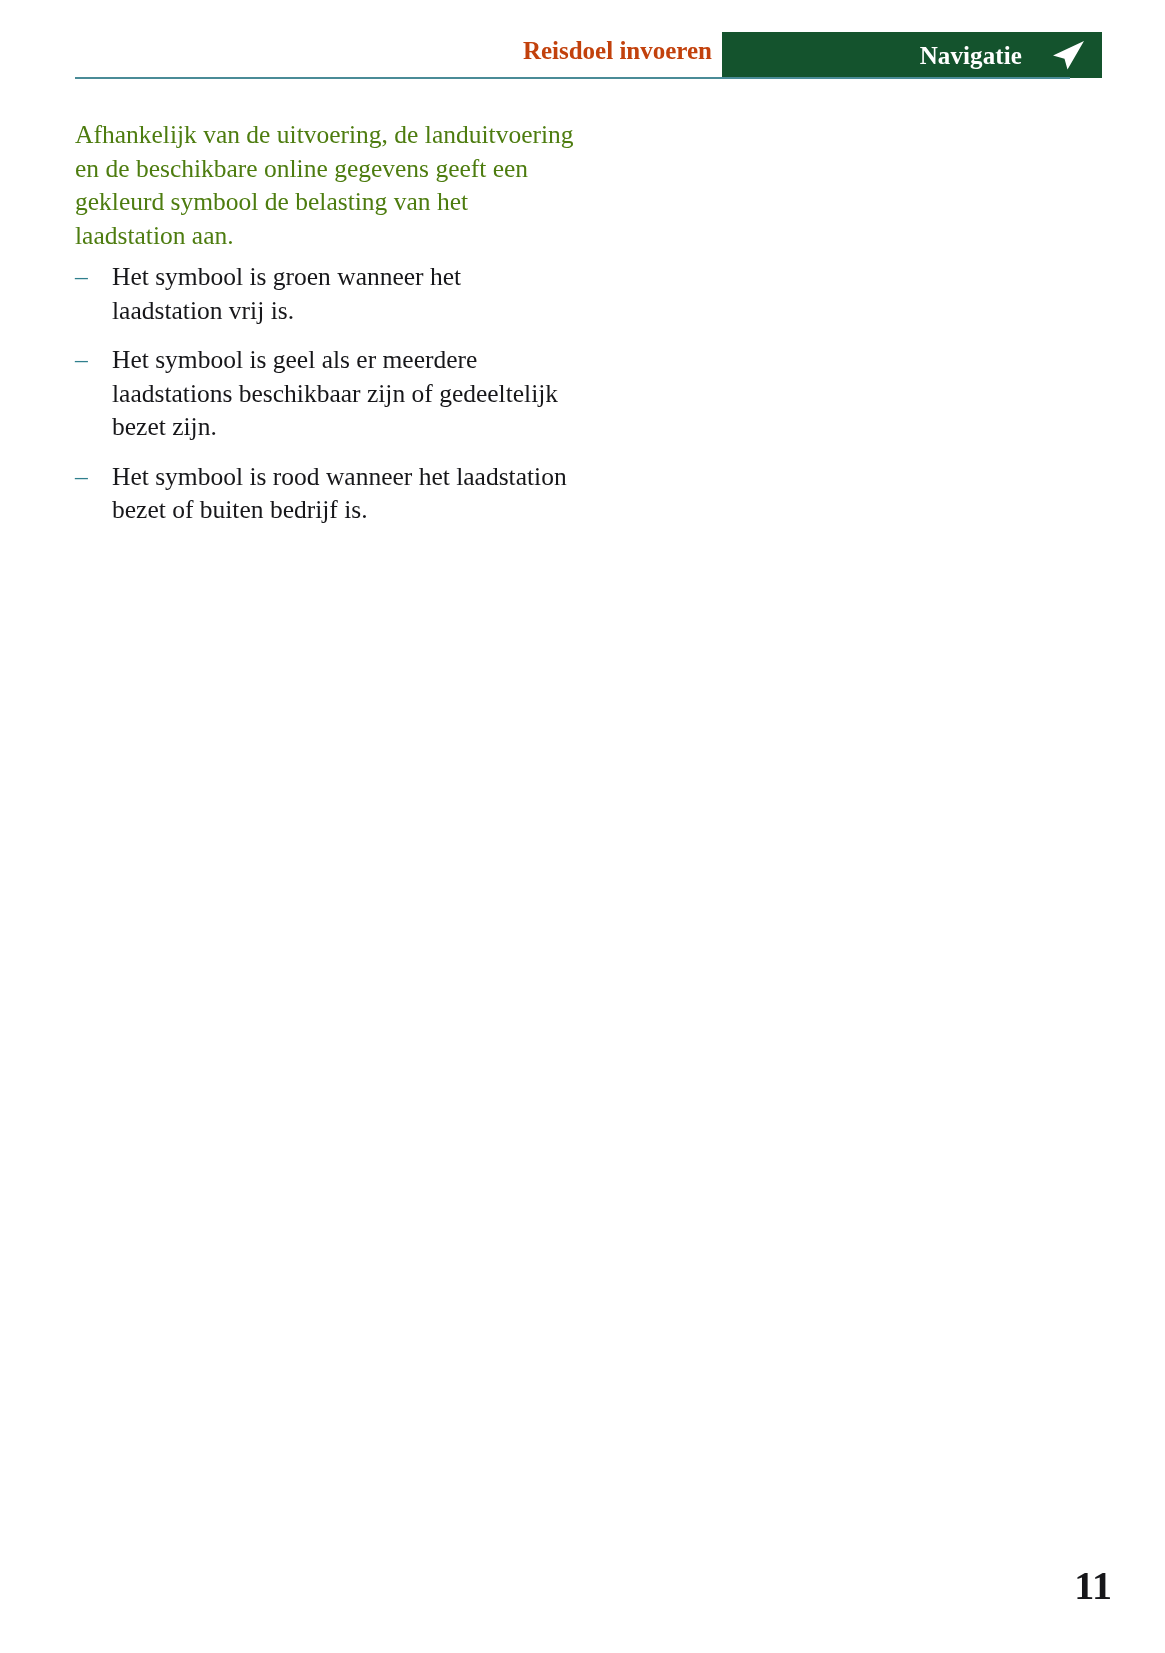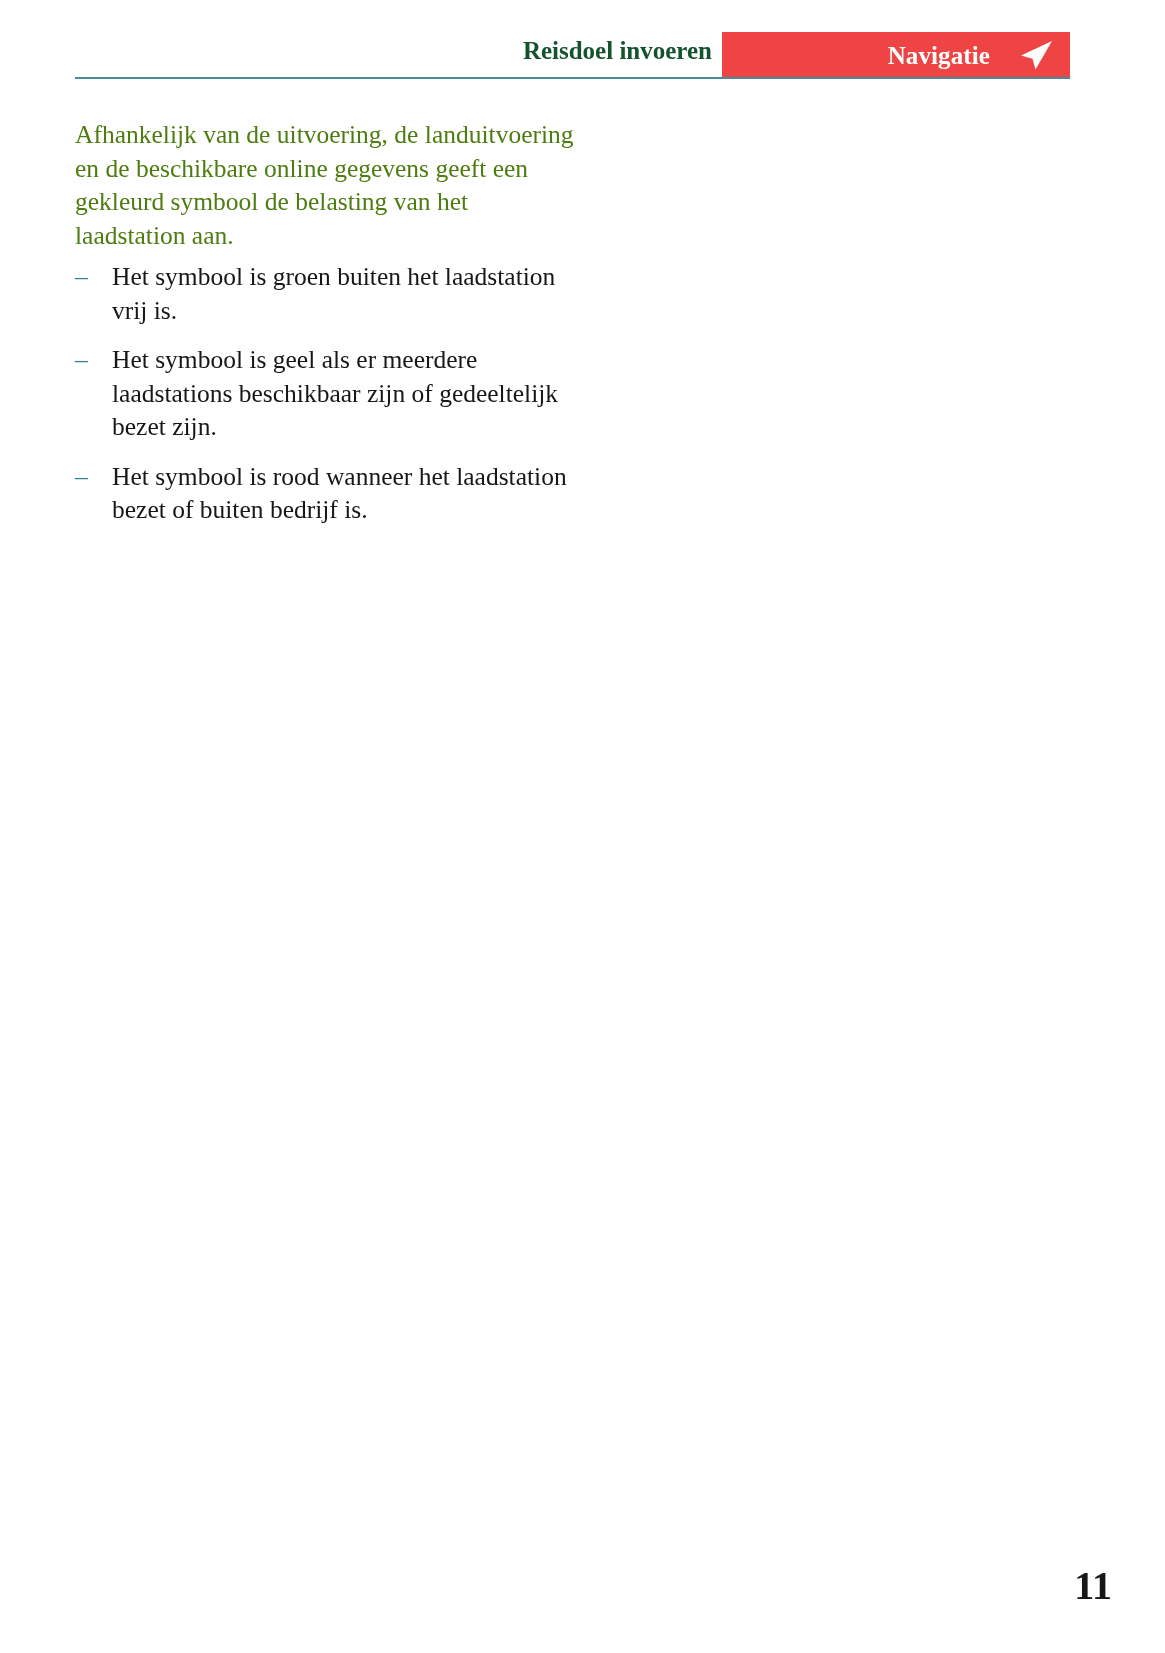--- a/index.html
+++ b/index.html
@@ -21,23 +21,23 @@
     position: absolute;
     left: 0;
     top: 0;
     width: 1165px;
     height: 96px;
   }
   .header-band {
     position: absolute;
     left: 722px;
     top: 32px;
-    width: 348px;
+    width: 380px;
     height: 46px;
-    background: #ef4444;
+    background: #14532d;
     display: flex;
     align-items: center;
     justify-content: flex-end;
     padding-right: 14px;
     box-sizing: border-box;
   }
   .header-band-title {
     color: #ffffff;
     font-size: 25px;
     font-weight: bold;
@@ -58,21 +58,21 @@
     height: 100%;
   }
   .header-chapter-title {
     position: absolute;
     left: 0;
     top: 38px;
     width: 712px;
     text-align: right;
     font-size: 25px;
     font-weight: bold;
-    color: #14532d;
+    color: #c2410c;
     line-height: 1;
     white-space: nowrap;
   }
   .header-rule {
     position: absolute;
     left: 75px;
     top: 77px;
     width: 995px;
     height: 2px;
     background: #4a8b97;
@@ -154,21 +154,21 @@
     <div class="header-rule"></div>
   </div>
 
   <div class="content">
 
     <p class="para">Afhankelijk van de uitvoering, de landuitvoering en de beschikbare online gegevens geeft een gekleurd symbool de belasting van het laadstation aan.</p>
 
     <ul class="bullet-list">
       <li class="bullet-item">
         <span class="bullet-dash">–</span>
-        <span class="bullet-text">Het symbool is groen buiten het laadstation vrij is.</span>
+        <span class="bullet-text">Het symbool is groen wanneer het laadstation vrij is.</span>
       </li>
       <li class="bullet-item">
         <span class="bullet-dash">–</span>
         <span class="bullet-text">Het symbool is geel als er meerdere laadstations beschikbaar zijn of gedeeltelijk bezet zijn.</span>
       </li>
       <li class="bullet-item">
         <span class="bullet-dash">–</span>
         <span class="bullet-text">Het symbool is rood wanneer het laadstation bezet of buiten bedrijf is.</span>
       </li>
     </ul>

